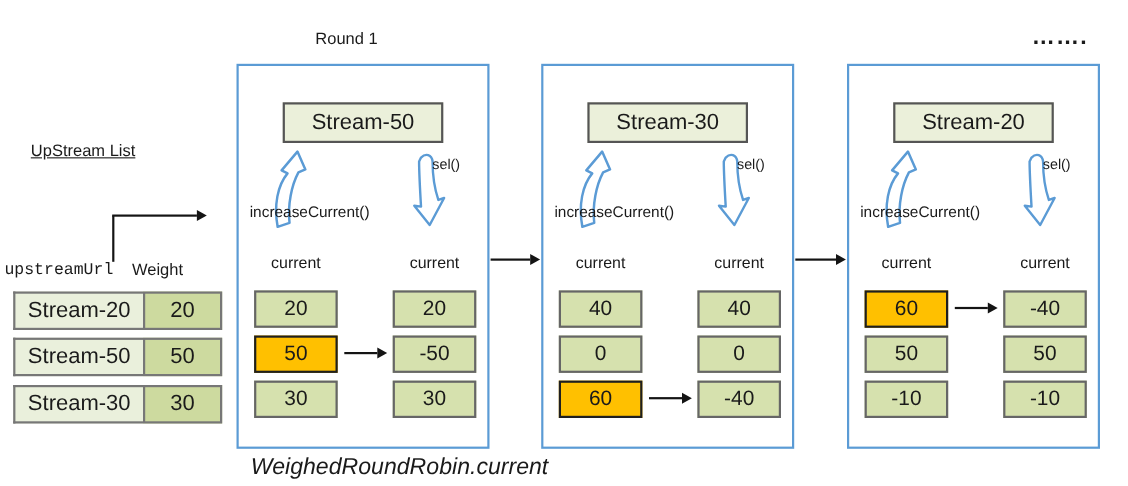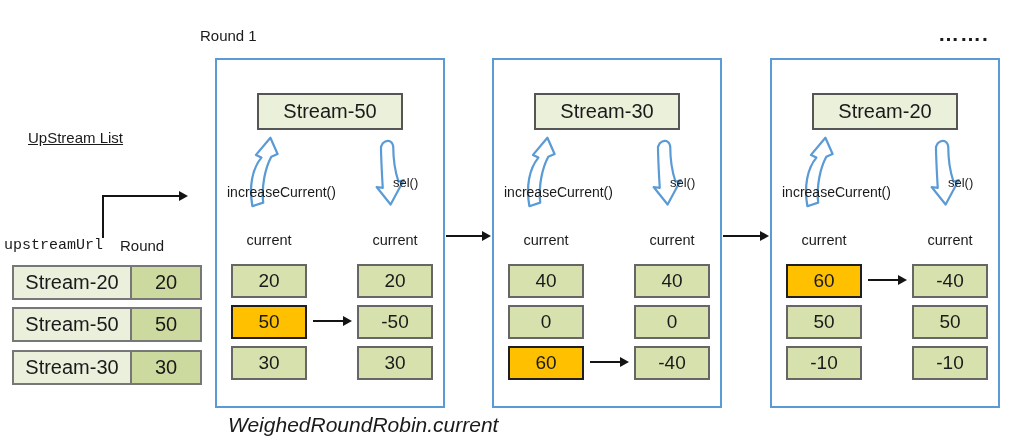--- a/index.html
+++ b/index.html
@@ -25,34 +25,34 @@
 
   
   .h-arrow{position:absolute;height:2px;background:#141414;}
   .h-arrow::after{
     content:"";position:absolute;right:-9px;top:-4px;width:0;height:0;
     border-left:9px solid #141414;border-top:5px solid transparent;border-bottom:5px solid transparent;
   }
   .v-line{position:absolute;width:2px;background:#141414;}
 
   
-  .round-title{position:absolute;top:27px;width:230px;text-align:left;font-size:15px;}
+  .round-title{position:absolute;top:27px;width:230px;text-align:center;font-size:15px;}
   .round-box{
     position:absolute;top:58px;width:230px;height:350px;box-sizing:border-box;
     border:2px solid #5B9BD5;background:#ffffff;
   }
   .stream-box{
     position:absolute;left:50%;transform:translateX(-50%);top:33px;height:37px;min-width:146px;
     box-sizing:border-box;background:#EBF0DA;border:2px solid #555;
     display:flex;align-items:center;justify-content:center;font-size:20px;
   }
   .up-arrow{position:absolute;left:28px;top:76px;}
   .down-arrow{position:absolute;left:150px;top:78px;}
   .inc-label{position:absolute;left:10px;top:124px;font-size:14px;text-align:center;}
-  .sel-label{position:absolute;left:176px;top:115px;font-size:13px;}
+  .sel-label{position:absolute;left:176px;top:82px;font-size:13px;}
   .cur-header{position:absolute;top:172px;width:76px;text-align:center;font-size:14.5px;}
   .cur-header.left{left:14px;}
   .cur-header.right{left:140px;}
   .col{position:absolute;top:204px;width:76px;}
   .col-before{left:14px;}
   .col-after{left:140px;}
   .cell{
     height:34px;margin-bottom:7px;box-sizing:border-box;background:#D6E1AE;border:2px solid #666;
     display:flex;align-items:center;justify-content:center;font-size:19px;
   }
@@ -66,21 +66,21 @@
 <body>
 
 <div class="canvas">
 
   <div class="abs txt upstream-title">UpStream List</div>
 
   <div class="v-line" style="left:102px;top:196px;height:42px;"></div>
   <div class="h-arrow" style="left:102px;top:195px;width:77px;"></div>
 
   <div class="abs txt col-header" style="left:4px;top:237px;font-family:Liberation Mono, monospace;">upstreamUrl</div>
-  <div class="abs txt col-header" style="left:120px;top:237px;">Round</div>
+  <div class="abs txt col-header" style="left:120px;top:237px;">Weight</div>
 
   <div class="us-row" style="top:265px;">
     <div class="us-url">Stream-20</div>
     <div class="us-weight">20</div>
   </div>
   <div class="us-row" style="top:307px;">
     <div class="us-url">Stream-50</div>
     <div class="us-weight">50</div>
   </div>
   <div class="us-row" style="top:350px;">

